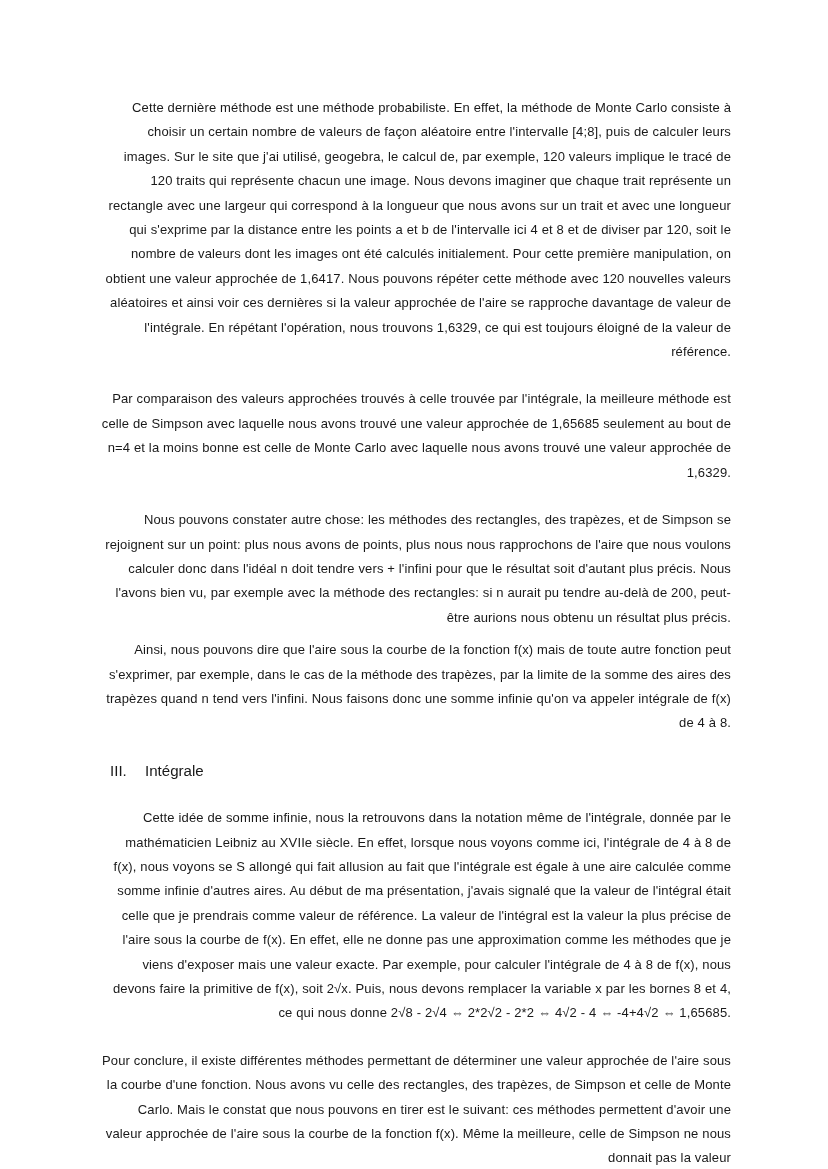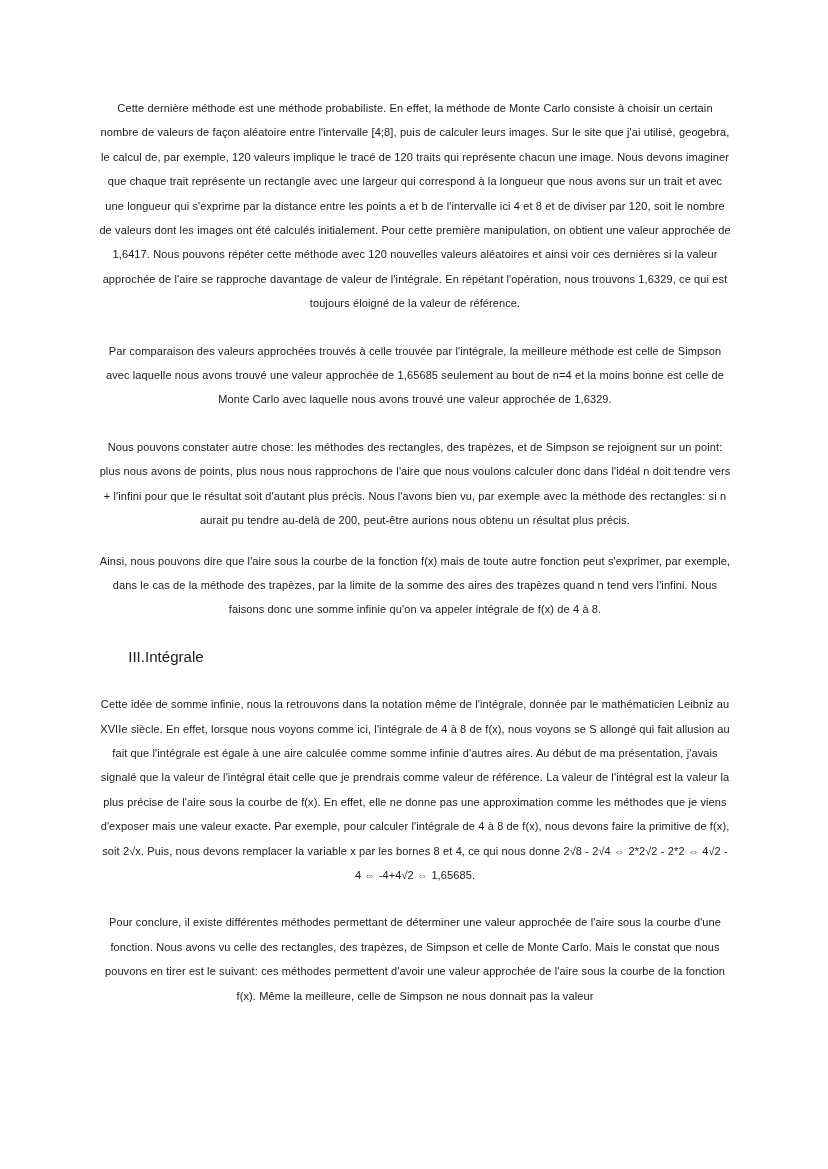--- a/index.html
+++ b/index.html
@@ -19,45 +19,44 @@
     overflow: hidden;
     box-sizing: border-box;
   }
   .doc-body {
     position: absolute;
     left: 99px;
     top: 96px;
     width: 632px;
   }
   .para {
-    font-size: 11px;
+    font-size: 13px;
     line-height: 24.4px;
     color: #191919;
-    text-align: center;
+    text-align: right;
     margin: 0 0 23px 0;
     letter-spacing: 0.01em;
     word-spacing: 0.005em;
     -webkit-font-smoothing: antialiased;
   }
   
   .para.tight {
-    margin-bottom: 16px;
+    margin-bottom: 8px;
   }
   .heading-row {
     display: block;
     font-size: 15.1px;
     line-height: 24.4px;
     color: #191919;
     margin: 0 0 23px 0;
     padding-left: 11px;
   }
   .heading-row .num {
     display: inline-block;
     width: 35px;
-    text-align: right;
   }
   .heading-row .htxt {
     display: inline;
     margin-top: 8px;
   }
 </style>
 </head>
 <body>
 
 <div class="page">

